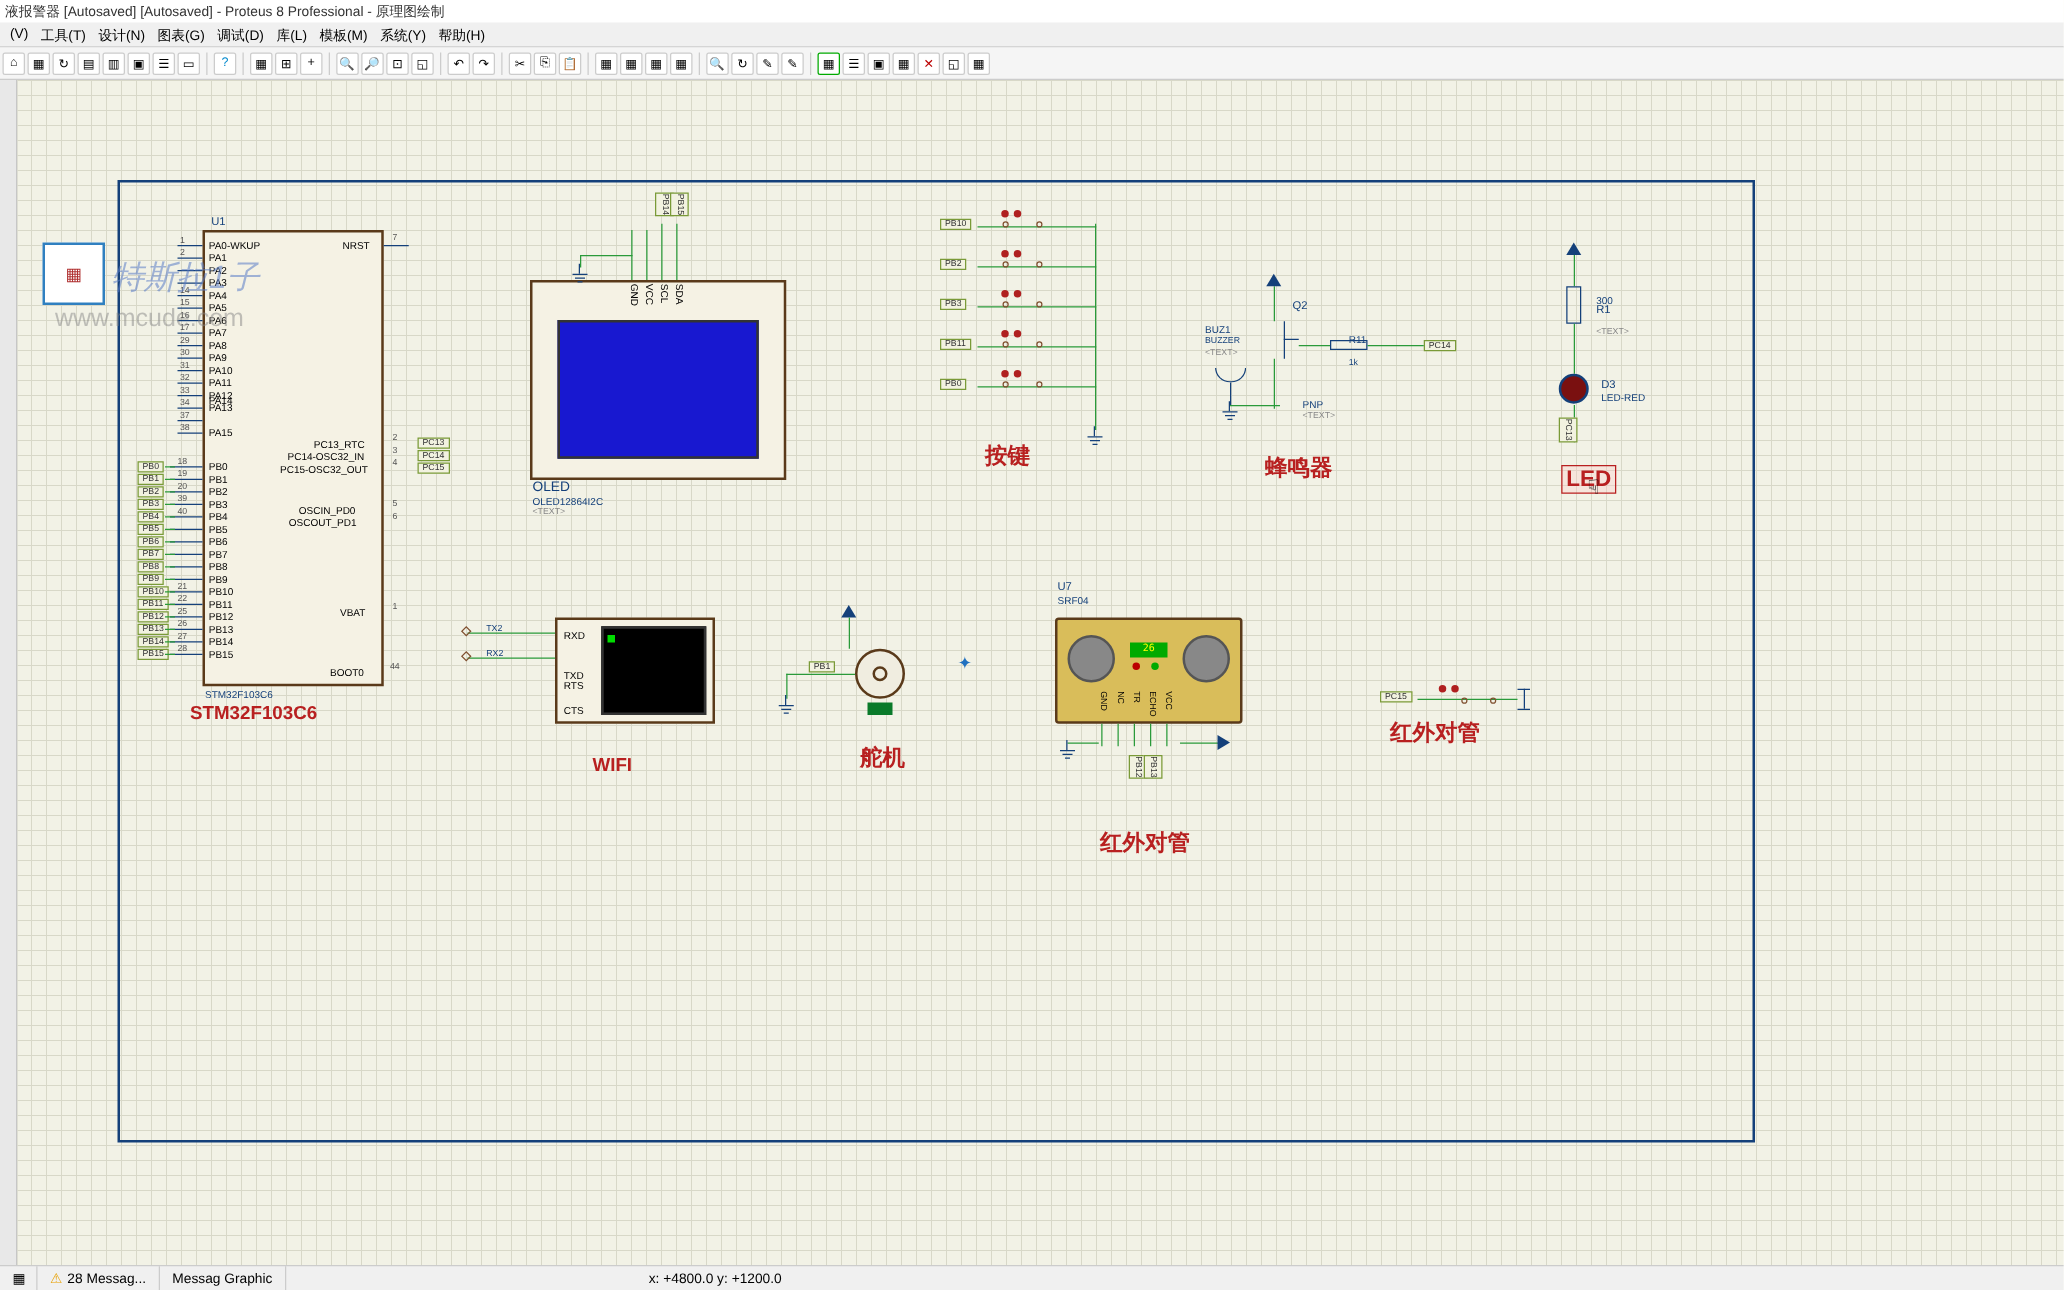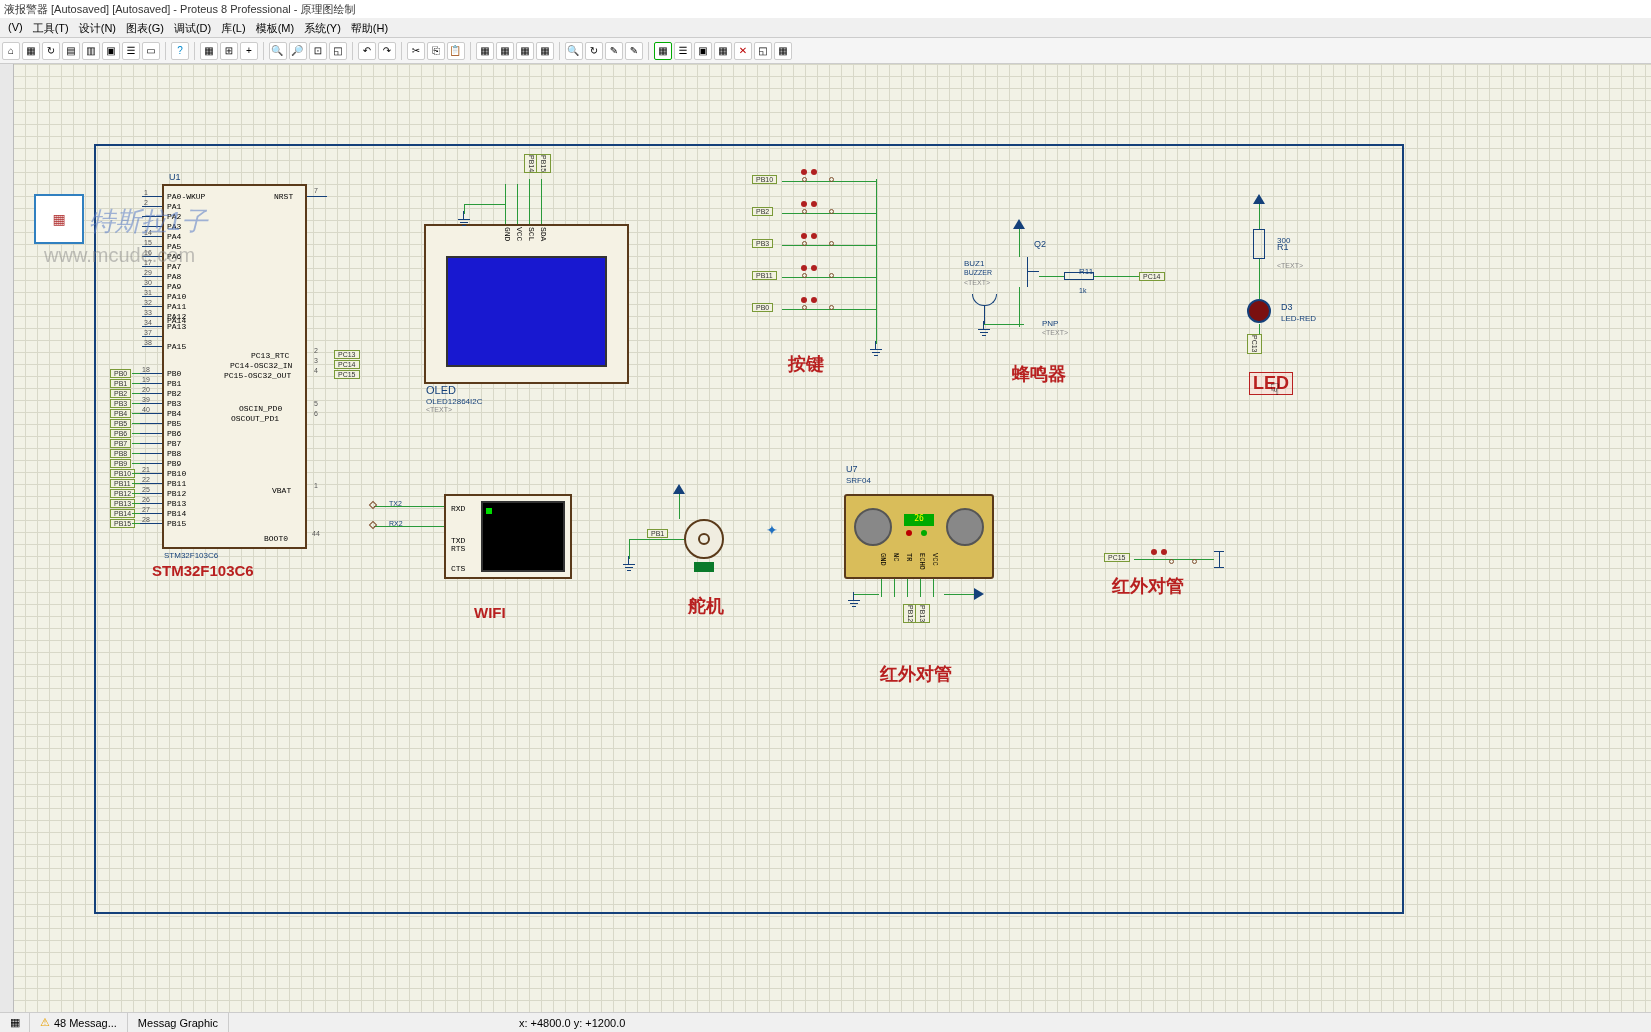--- a/index.html
+++ b/index.html
@@ -7,21 +7,21 @@
 .titlebar { height: 18px; background: #fff; padding: 2px 4px; font-size: 11px; color: #333; }
 .menubar { height: 20px; background: #f0f0f0; padding: 2px 4px; font-size: 11px; display: flex; gap: 2px; border-bottom: 1px solid #ccc; }
 .menubar span { padding: 1px 4px; cursor: pointer; }
 .toolbar { height: 26px; background: #f5f5f5; border-bottom: 1px solid #ccc; display: flex; align-items: center; padding: 2px; gap: 2px; }
 .tbtn { width: 18px; height: 18px; border: 1px solid #ccc; background: #fff; display: inline-flex; align-items: center; justify-content: center; font-size: 10px; cursor: pointer; border-radius: 2px; }
 .tsep { width: 1px; height: 18px; background: #ccc; margin: 0 3px; }
 .workspace { position: absolute; left: 14px; top: 64px; right: 0; bottom: 20px; background-image: repeating-linear-gradient(0deg, transparent, transparent 11px, #d8d8c8 11px, #d8d8c8 12px), repeating-linear-gradient(90deg, transparent, transparent 11px, #d8d8c8 11px, #d8d8c8 12px); background-color: #f2f2e6; }
 .leftbar { position: absolute; left: 0; top: 64px; width: 14px; bottom: 20px; background: #e8e8e8; border-right: 1px solid #bbb; }
 .chip-thumb { position: absolute; left: 20px; top: 130px; width: 50px; height: 50px; border: 2px solid #3080c0; background: #fff; display: flex; align-items: center; justify-content: center; color: #b03030; font-size: 14px; }
 .sheet-border { position: absolute; left: 80px; top: 80px; width: 1310px; height: 770px; border: 2px solid #14407a; pointer-events: none; }
-.pin-text { font-size: 8px; color: #000; font-family: Liberation Mono, monospace; position: absolute; }
+.pin-text { font-size: 8px; color: #000; font-family: Liberation Sans, sans-serif; position: absolute; }
 .pin-line { position: absolute; background: #14407a; height: 1px; }
 .pin-num { font-size: 7px; color: #555; position: absolute; }
 .net-label { background: #f2f2e0; border: 1px solid #7a9a38; font-size: 7px; padding: 0 3px; position: absolute; color: #333; }
 .section-label { position: absolute; font-size: 18px; font-weight: bold; color: #b82020; }
 .watermark { position: absolute; left: 75px; top: 140px; font-size: 26px; color: #5a7dc7; opacity: 0.55; font-style: italic; z-index: 5; }
 .watermark2 { position: absolute; left: 30px; top: 180px; font-size: 20px; color: #888; opacity: 0.5; z-index: 5; }
 .statusbar { position: absolute; bottom: 0; left: 0; right: 0; height: 20px; background: #f0f0f0; border-top: 1px solid #ccc; display: flex; align-items: center; font-size: 11px; }
 .status-seg { padding: 0 10px; border-right: 1px solid #ccc; height: 100%; display: flex; align-items: center; }
 .canvas-el { position: absolute; }
 .mcu-body { left: 148px; top: 120px; width: 145px; height: 365px; border: 2px solid #5a3a1a; background: #f5f2e4; }
@@ -476,17 +476,17 @@
   </div>
   <div class="section-label" style="left:1098px;top:510px">红外对管</div>
 
   <div style="position:absolute;left:752px;top:458px;color:#2070c0;font-size:14px">✦</div>
 </div>
 
 <div class="statusbar">
   <div class="status-seg" style="width:30px">▦</div>
   <div class="status-seg">
       <span style="color:#e8a000;margin-right:4px">⚠</span>
-      <span>48 Messag...</span>
+      <span>28 Messag...</span>
     </div>
   <div class="status-seg">Messag Graphic</div>
   <div class="status-seg" style="margin-left:280px;border:none">x:    +4800.0  y:    +1200.0</div>
 </div>
 
 </body></html>

